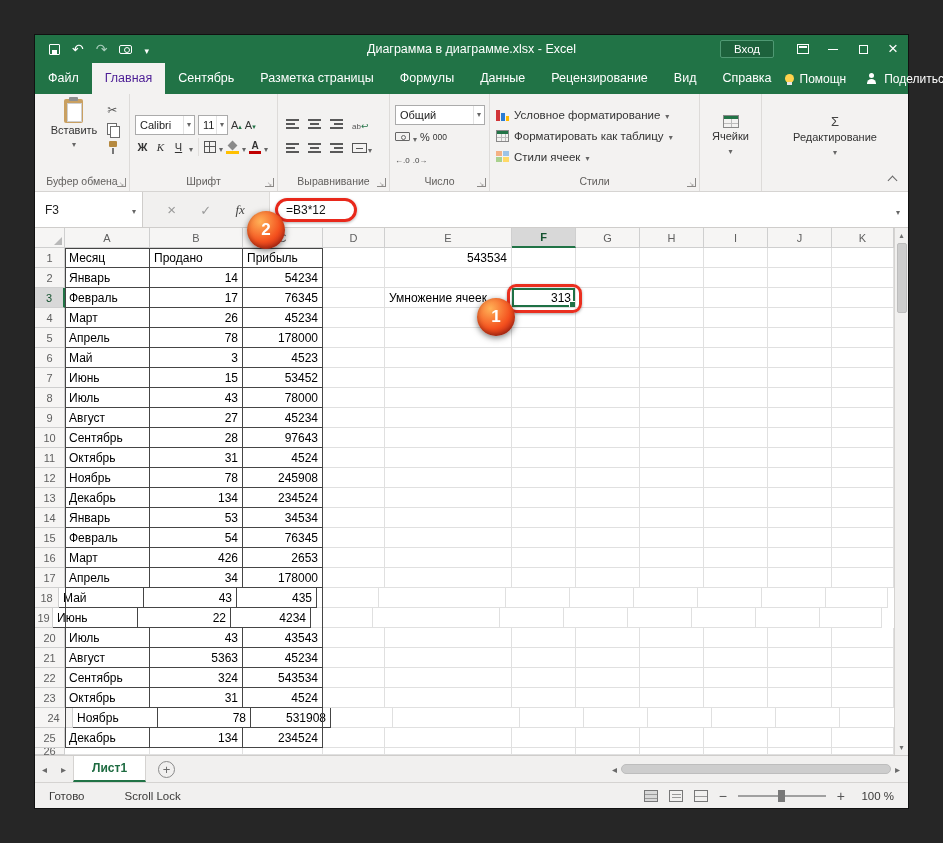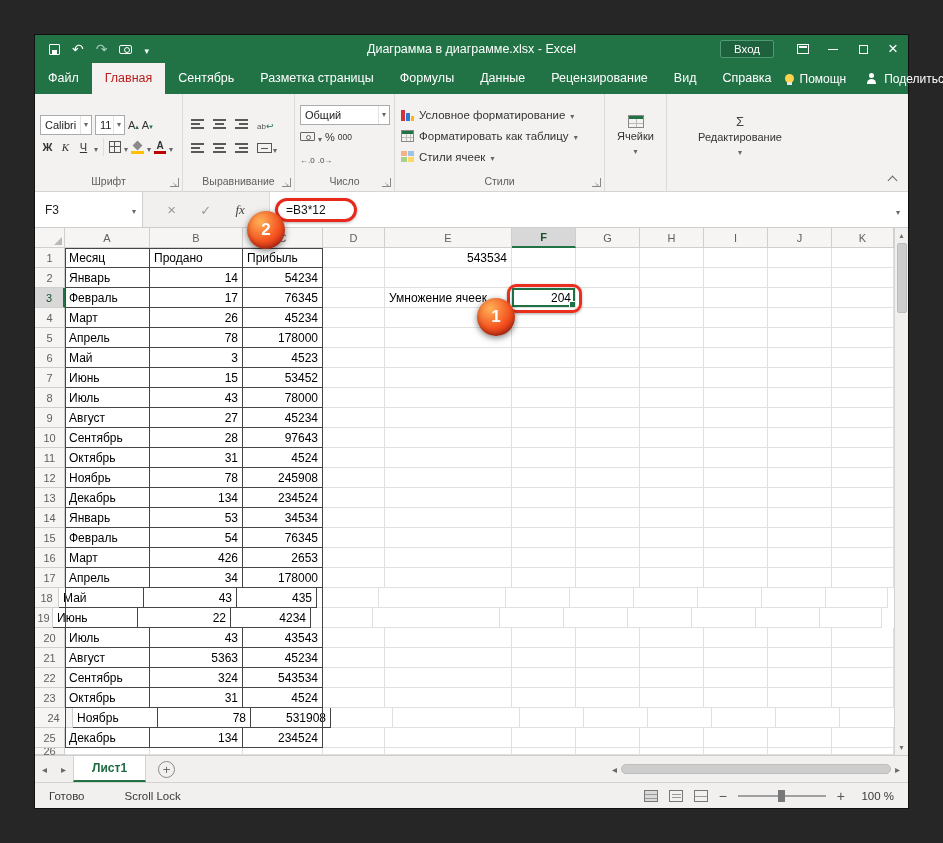--- a/index.html
+++ b/index.html
@@ -23,21 +23,21 @@
   .dd-w::before{content:"▾";font-size:9px;color:#fff}
   .i-rd{width:12px;height:10px;border:1px solid #fff;position:relative}
   .i-rd::after{content:"";position:absolute;top:1px;left:1px;right:1px;height:2px;background:#fff}
   .i-min{width:10px;height:1px;background:#fff}
   .i-max{width:9px;height:9px;border:1px solid #fff}
   .i-close::before{content:"×";font-size:17px;line-height:1}
 
   
   .tabbar{height:31px;background:#217346;display:flex;align-items:stretch;color:#fff;flex:0 0 auto}
   .tab{font-size:12.5px;padding:8px 13px 0;white-space:nowrap}
-  .tab.active{background:#f3f2f1;color:#b91c1c}
+  .tab.active{background:#f3f2f1;color:#4c1d95}
   .tb-spacer{flex:1}
   .tr-item{display:flex;align-items:center;gap:6px;font-size:12px;margin-right:20px}
   .i-bulb{width:9px;height:9px;border-radius:50%;background:#ffd34d;position:relative}
   .i-bulb::after{content:"";position:absolute;left:2px;top:8px;width:5px;height:3px;background:#e5e5e5}
   .i-person{position:relative;width:12px;height:11px}
   .i-person::before{content:"";position:absolute;left:3px;top:0;width:5px;height:5px;border-radius:50%;background:#fff}
   .i-person::after{content:"";position:absolute;left:1px;top:6px;width:9px;height:5px;border-radius:5px 5px 0 0;background:#fff}
 
   
   .ribbon{height:98px;background:#f3f2f1;display:flex;position:relative;border-bottom:1px solid #d6d4d2;flex:0 0 auto}
@@ -248,25 +248,41 @@
         <span class="i-bulb"></span>
         <span>Помощн</span>
       </span>
     <span class="tr-item">
         <span class="i-person"></span>
         <span>Поделиться</span>
       </span>
   </div>
 
   <div class="ribbon">
+    <div class="rgroup g-clip" style="width:95px">
+      <div class="rg-body">
+        <div class="paste-btn">
+          <span class="i-clip"></span>
+          <span>Вставить</span>
+          <span class="dd"></span>
+        </div>
+        <div class="clip-col">
+          <span class="i-cut"></span>
+          <span class="i-copy"></span>
+          <span class="i-paint"></span>
+        </div>
+      </div>
+      <div class="rg-label">Буфер обмена</div>
+      <span class="launcher"></span>
+    </div>
 
     <div class="rgroup g-font" style="width:148px">
       <div class="rg-body">
         <div class="rrow">
-          <span class="combo" style="width:52px">
+          <span class="combo" style="width:60px">
               <span>Calibri</span>
               <span class="dd"></span>
             </span>
           <span class="combo" style="width:30px">
               <span>11</span>
               <span class="dd"></span>
             </span>
           <span class="grow">
               <span>А</span>
               <span class="up"></span>
@@ -462,21 +478,21 @@
           <div class="cell" style="width: 64px;"></div>
           <div class="cell" style="width: 62px;"></div>
         </div>
         <div class="row">
           <div class="gut sel" style="width: 30px;">3</div>
           <div class="cell tbl" style="width: 85px;">Февраль</div>
           <div class="cell tbl num" style="width: 93px;">17</div>
           <div class="cell tbl num" style="width: 80px;">76345</div>
           <div class="cell" style="width: 62px;"></div>
           <div class="cell" style="width: 127px;">Умножение ячеек</div>
-          <div class="cell num selcell" style="width: 64px;">204</div>
+          <div class="cell num selcell" style="width: 64px;">313</div>
           <div class="cell" style="width: 64px;"></div>
           <div class="cell" style="width: 64px;"></div>
           <div class="cell" style="width: 64px;"></div>
           <div class="cell" style="width: 64px;"></div>
           <div class="cell" style="width: 62px;"></div>
         </div>
         <div class="row">
           <div class="gut" style="width: 30px;">4</div>
           <div class="cell tbl" style="width: 85px;">Март</div>
           <div class="cell tbl num" style="width: 93px;">26</div>

